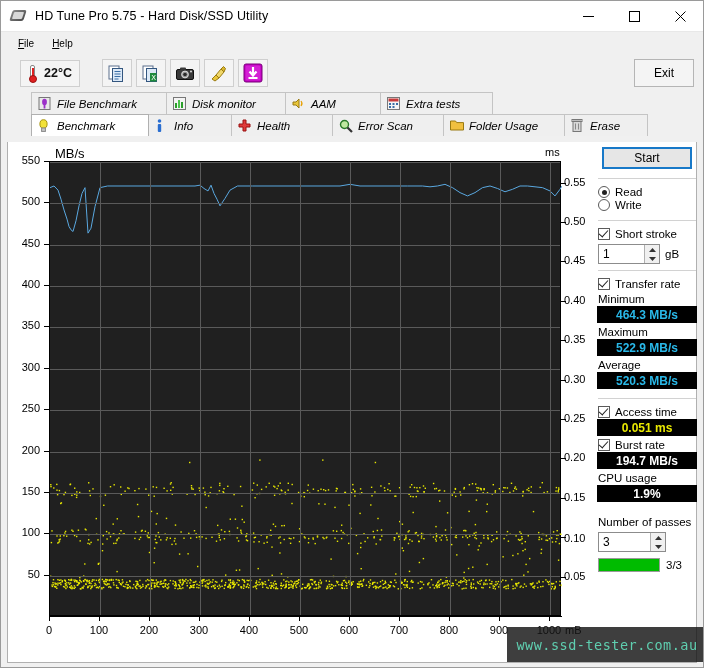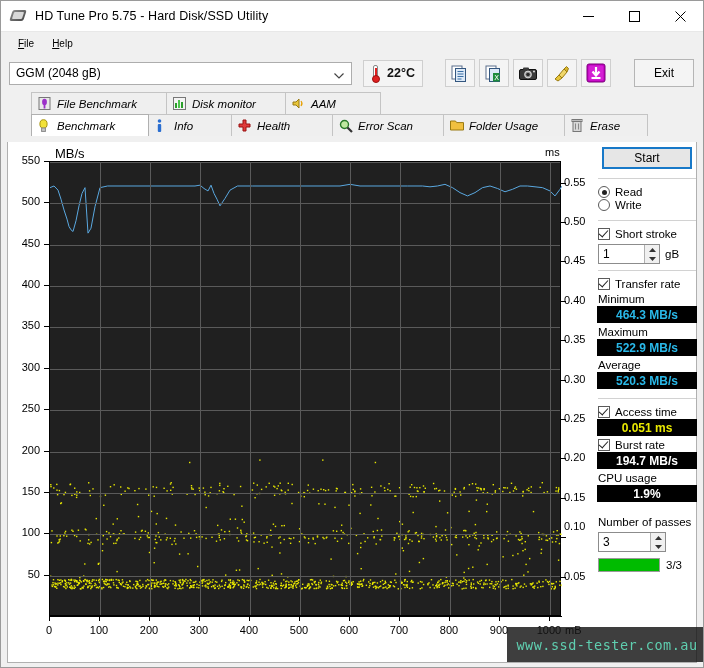--- a/index.html
+++ b/index.html
@@ -143,28 +143,20 @@
       </div>
     </div>
   </div>
 
   <div class="menubar">
     <div class="menuitem"><u>F</u><span>ile</span></div>
     <div class="menuitem"><u>H</u><span>elp</span></div>
   </div>
 
   <div class="toolbar">
-    <div class="drive-select">
-      <span>GGM (2048 gB)</span>
-      <span class="chev">
-        <svg width="10" height="7">
-            <polyline points="0.5,0.5 5,5 9.5,0.5" fill="none" stroke="#444" stroke-width="1.2"></polyline>
-          </svg>
-      </span>
-    </div>
 
     <div class="temp-box">
       <div class="thermo">
         <div class="tube"></div>
           <div class="merc"></div>
           <div class="bulb"></div>
       </div>
       <span class="temp-text">22°C</span>
     </div>
 
@@ -244,20 +236,34 @@
         <span>Disk monitor</span>
       </div>
       <div class="tab" style="width:96px; margin-left:-1px;">
         <span class="tabicn">
           <svg width="14" height="13">
               <path d="M1 5 L4 5 L7 2 L7 11 L4 8 L1 8 Z" fill="#e8c63a" stroke="#9a7b12"></path>
               <path d="M9 4 Q11 6.5 9 9" stroke="#e8a000" fill="none" stroke-width="1.2"></path>
             </svg>
         </span>
         <span>AAM</span>
+      </div>
+      <div class="tab" style="width:113px; margin-left:-1px;">
+        <span class="tabicn">
+          <svg width="13" height="13">
+              <rect x="0.5" y="0.5" width="12" height="12" fill="#f4f4f4" stroke="#777"></rect>
+              <rect x="1.5" y="1.5" width="10" height="3" fill="#c83a3a"></rect>
+              <rect x="2" y="6" width="2" height="2" fill="#3a6ea5"></rect>
+              <rect x="5.5" y="6" width="2" height="2" fill="#3a6ea5"></rect>
+              <rect x="9" y="6" width="2" height="2" fill="#3a6ea5"></rect>
+              <rect x="2" y="9" width="2" height="2" fill="#3a6ea5"></rect>
+              <rect x="5.5" y="9" width="2" height="2" fill="#3a6ea5"></rect>
+            </svg>
+        </span>
+        <span>Extra tests</span>
       </div>
     </div>
 
     <div class="tabrow bottom" style="padding-left:24px; margin-top:0;">
       <div class="tab selected" style="width:118px;">
         <span class="tabicn">
           <svg width="11" height="14">
               <ellipse cx="5.5" cy="5" rx="3.6" ry="4.3" fill="#f2e23a" stroke="#a89410"></ellipse>
               <rect x="3.6" y="9" width="3.8" height="3.4" fill="#c8c8c8" stroke="#888"></rect>
             </svg>
@@ -1755,21 +1761,21 @@
           <div class="ytick-l" style="top: 136.091px; left: -6px;">400</div>
           <div class="ymark-l" style="top: 143.091px;"></div>
           <div class="ytick-l" style="top: 94.7273px; left: -6px;">450</div>
           <div class="ymark-l" style="top: 101.727px;"></div>
           <div class="ytick-l" style="top: 53.3636px; left: -6px;">500</div>
           <div class="ymark-l" style="top: 60.3636px;"></div>
           <div class="ytick-l" style="top: 12px; left: -6px;">550</div>
           <div class="ymark-l" style="top: 19px;"></div>
           <div class="ytick-r" style="top: 427.606px;">0.05</div>
           <div class="ymark-r" style="top: 434.606px;"></div>
-          <div class="ytick-r" style="top: 378px;">0.10</div>
+          <div class="ytick-r" style="top: 390px;">0.10</div>
           <div class="ymark-r" style="top: 395.212px;"></div>
           <div class="ytick-r" style="top: 348.818px;">0.15</div>
           <div class="ymark-r" style="top: 355.818px;"></div>
           <div class="ytick-r" style="top: 309.424px;">0.20</div>
           <div class="ymark-r" style="top: 316.424px;"></div>
           <div class="ytick-r" style="top: 270.03px;">0.25</div>
           <div class="ymark-r" style="top: 277.03px;"></div>
           <div class="ytick-r" style="top: 230.636px;">0.30</div>
           <div class="ymark-r" style="top: 237.636px;"></div>
           <div class="ytick-r" style="top: 191.242px;">0.35</div>

